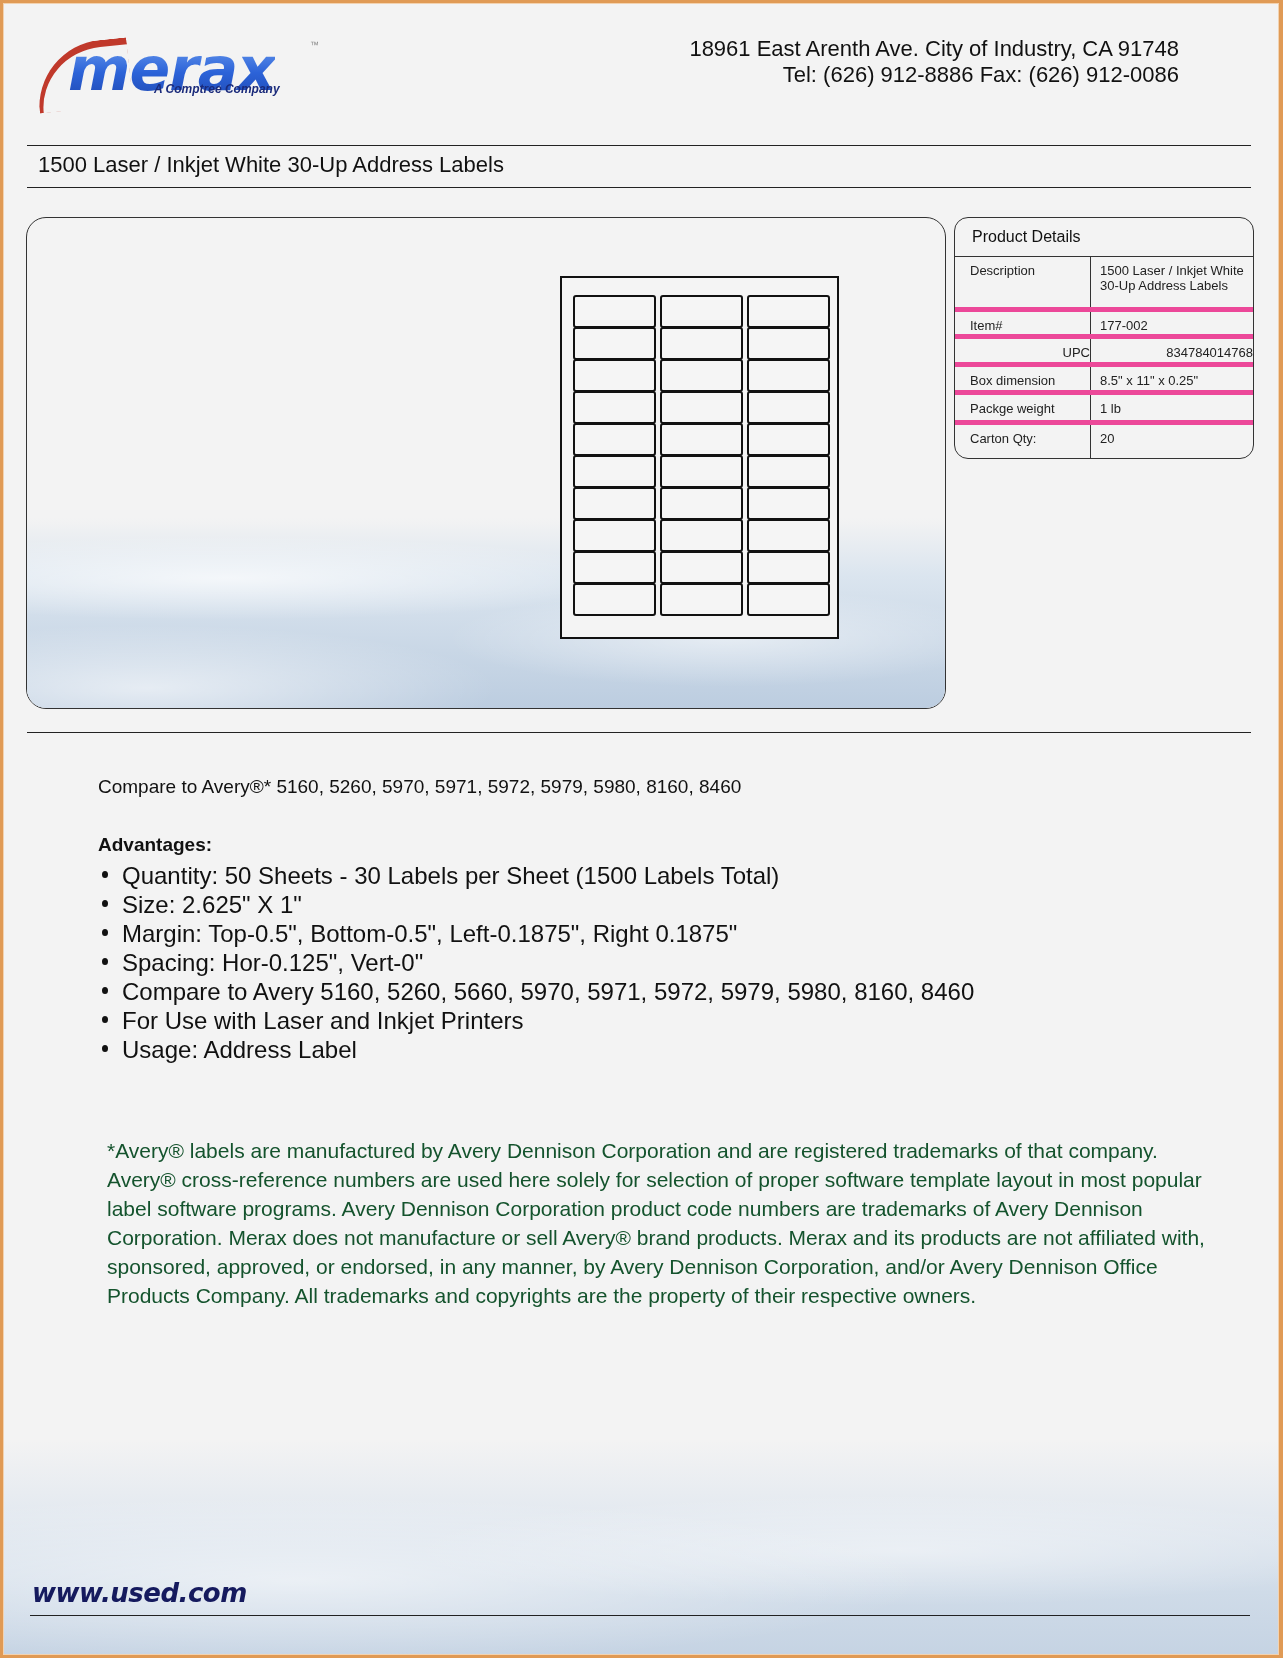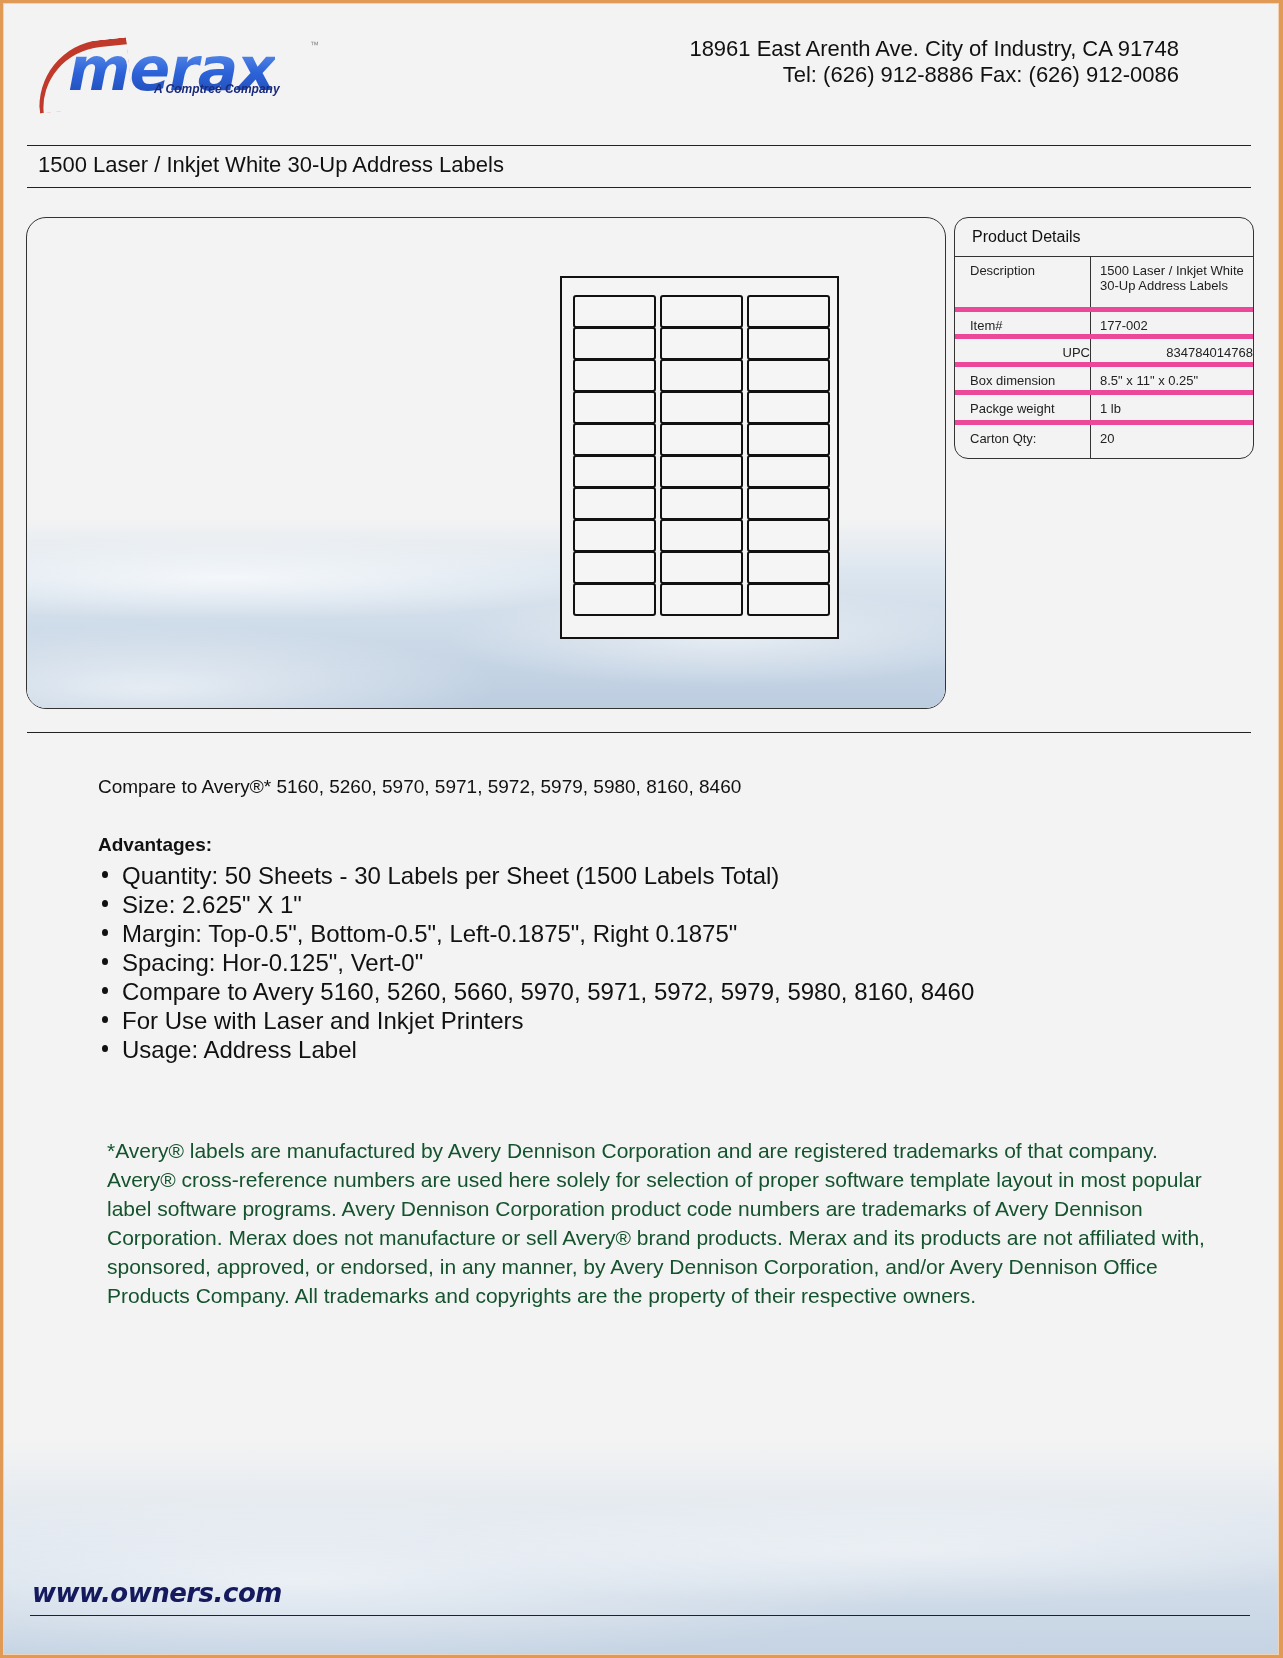--- a/index.html
+++ b/index.html
@@ -225,14 +225,14 @@
   <li>Size: 2.625" X 1"</li>
   <li>Margin: Top-0.5", Bottom-0.5", Left-0.1875", Right 0.1875"</li>
   <li>Spacing: Hor-0.125", Vert-0"</li>
   <li>Compare to Avery 5160, 5260, 5660, 5970, 5971, 5972, 5979, 5980, 8160, 8460</li>
   <li>For Use with Laser and Inkjet Printers</li>
   <li>Usage: Address Label</li>
 </ul>
 
 <div class="disclaimer">*Avery® labels are manufactured by Avery Dennison Corporation and are registered trademarks of that company. Avery® cross-reference numbers are used here solely for selection of proper software template layout in most popular label software programs. Avery Dennison Corporation product code numbers are trademarks of Avery Dennison Corporation. Merax does not manufacture or sell Avery® brand products.  Merax and its products are not affiliated with, sponsored, approved, or endorsed, in any manner, by Avery Dennison Corporation, and/or Avery Dennison Office Products Company.  All trademarks and copyrights are the property of their respective owners.</div>
 
-<div class="website">www.owners.com</div>
+<div class="website">www.used.com</div>
 <div class="rule" style="left:30px; width:1220px; top:1615px;"></div>
 
 </body></html>

